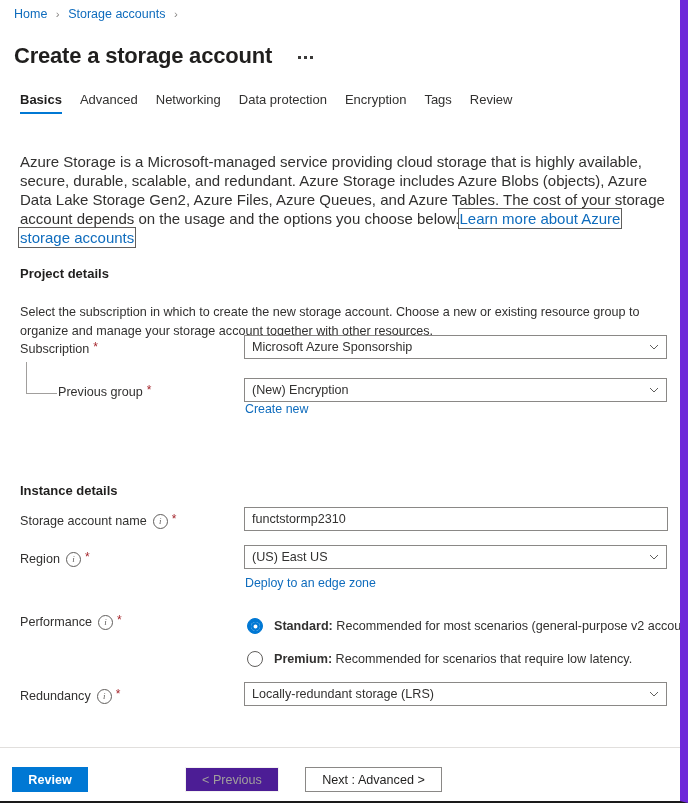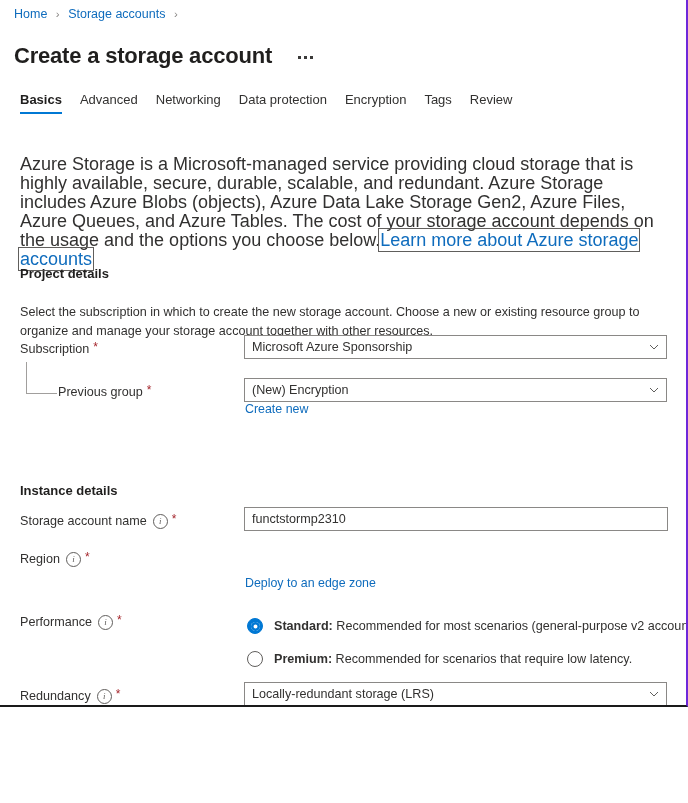--- a/index.html
+++ b/index.html
@@ -9,24 +9,24 @@
     background: #ffffff;
   }
   body {
     font-family: "Liberation Sans", sans-serif;
     color: #323130;
     -webkit-font-smoothing: antialiased;
   }
   #page {
     position: relative;
     width: 688px;
-    height: 707px;
+    height: 803px;
     background: #ffffff;
     box-sizing: border-box;
-    border-right: 2px solid #6d28d9;
+    border-right: 8px solid #6d28d9;
     border-bottom: 2px solid #1a1a1a;
     overflow: hidden;
   }
 
   
   .breadcrumb {
     position: absolute;
     left: 14px;
     top: 6px;
     font-size: 12.5px;
@@ -109,21 +109,21 @@
     height: 2px;
     background: #0078d4;
   }
 
   
   .desc {
     position: absolute;
     left: 20px;
     top: 137px;
     width: 648px;
-    font-size: 18px;
+    font-size: 15px;
     line-height: 19px;
     color: #323130;
   }
   .inline-link {
     color: #0f6cbd;
     text-decoration: none;
     cursor: pointer;
   }
   .focus-link {
     outline: 1px solid #605e5c;
@@ -404,20 +404,28 @@
   </div>
   <div class="field" style="top:507px; width:424px">
     <span class="val">functstormp2310</span>
   </div>
 
   <div class="lbl" style="left:20px; top:551px">
     <span>Region</span>
     <span class="info-icon">i</span>
     <span class="req">*</span>
   </div>
+  <div class="field" style="top:545px; width:423px">
+    <span class="val">(US) East US</span>
+    <span class="chev">
+        <svg viewBox="0 0 10 10" width="10" height="10">
+          <path d="M1 3 L5 7 L9 3" fill="none" stroke="#605e5c" stroke-width="1"></path>
+        </svg>
+      </span>
+  </div>
   <a class="sublink" style="top:576px">Deploy to an edge zone</a>
 
   <div class="lbl" style="left:20px; top:614px">
     <span>Performance</span>
     <span class="info-icon">i</span>
     <span class="req">*</span>
   </div>
 
   <div class="radio-row checked" style="top:618px">
     <span class="radio-mark"></span>

